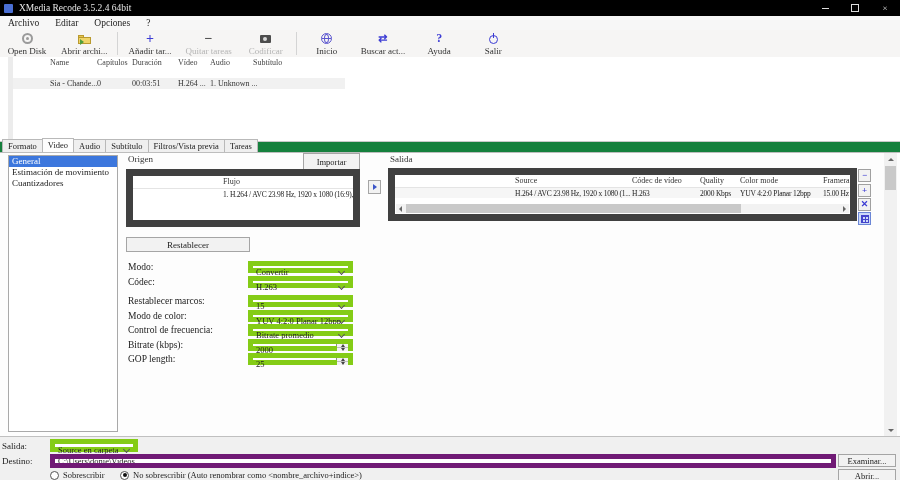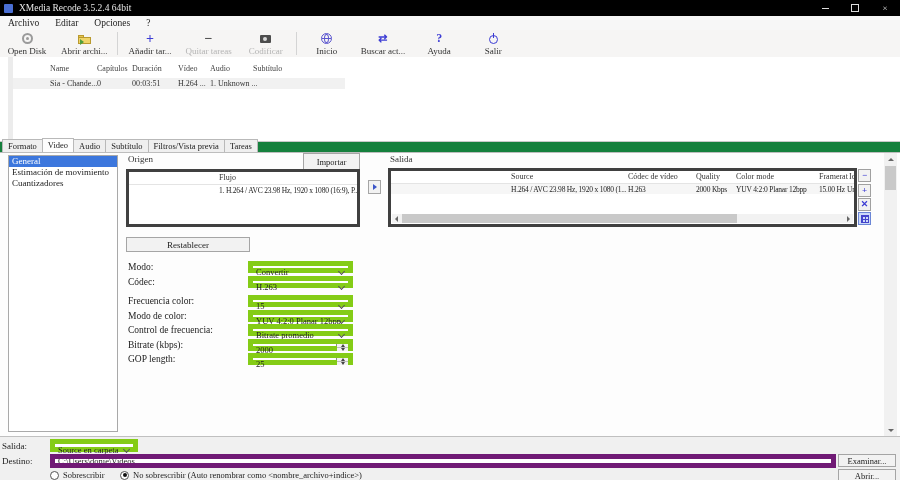--- a/index.html
+++ b/index.html
@@ -41,36 +41,36 @@
   .globe-eq{position:absolute;left:0;top:4px;width:9px;height:1px;background:#5a55cf;}
   .icon-refresh{color:var(--accent);font-size:11px;font-weight:bold;line-height:11px;}
   .icon-question{color:var(--accent);font-size:12px;font-weight:bold;line-height:11px;}
   .icon-power{position:relative;width:11px;height:11px;}
   .pw-ring{position:absolute;left:1px;top:2px;width:9px;height:9px;border:1.5px solid var(--accent);border-radius:50%;box-sizing:border-box;}
   .pw-bar{position:absolute;left:5px;top:0;width:1.5px;height:5px;background:var(--accent);}
   
   .filelist{left:0;top:57px;width:900px;height:84px;background:#ffffff;border-bottom:1px solid #c9c9c9;}
   .fl-gutter{left:8px;top:0;width:5px;height:84px;background:#ececec;}
   .fl-header{left:0;top:1px;width:900px;height:12px;font-size:8px;color:#444;}
-  .fl-header span{position:absolute;top:6px;white-space:nowrap;}
+  .fl-header span{position:absolute;top:0;white-space:nowrap;}
   .fl-row{left:13px;top:13px;width:332px;height:11px;background:#f1f1f1;font-size:8px;color:#333;margin-top:8px;}
   .fl-row span{position:absolute;top:1px;white-space:nowrap;}
   
   .tabsbar{left:0;top:141px;width:900px;height:12px;display:flex;align-items:flex-end;font-size:8.5px;border-bottom:1px solid #bdbdbd;box-sizing:border-box;padding-left:2px;}
   .tab{padding:1px 5px 1px 5px;border:1px solid #b9b9b9;border-bottom:none;background:#efefef;color:#222;margin-right:-1px;height:10px;line-height:10px;white-space:nowrap;}
   .tab.active{background:#fdfdfd;height:11px;line-height:11px;position:relative;z-index:2;}
   
   .panel{left:0;top:153px;width:900px;height:283px;background:#fdfdfd;}
   .sidebar{left:8px;top:2px;width:110px;height:277px;background:#ffffff;border:1px solid #a9a9a9;box-sizing:border-box;font-size:9px;}
   .sb-item{height:11px;line-height:11px;padding-left:3px;white-space:nowrap;overflow:hidden;color:#222;}
   .sb-item.selected{background:var(--selection);color:#ffffff;}
   .sec-label{font-size:9px;color:#333;white-space:nowrap;}
   .btn{background:#f2f2f2;border:1px solid #a5a5a5;box-sizing:border-box;font-size:8.5px;color:#222;display:flex;align-items:center;justify-content:center;white-space:nowrap;}
   
-  .dtable{background:#ffffff;border:3px solid #404040;box-sizing:border-box;overflow:hidden;}
+  .dtable{background:#ffffff;border:7px solid #404040;box-sizing:border-box;overflow:hidden;}
   .dt-head{position:absolute;left:0;top:0;right:0;height:12px;font-size:8px;color:#333;border-bottom:1px solid #e4e4e4;}
   .dt-head span{position:absolute;top:1px;white-space:nowrap;}
   .dt-row{position:absolute;left:0;right:1px;height:10px;font-size:7.5px;color:#222;letter-spacing:-0.2px;}
   .dt-row span{position:absolute;top:1px;white-space:nowrap;overflow:hidden;}
   .hscroll{position:absolute;left:1px;right:1px;bottom:1px;height:9px;background:#f2f2f2;}
   .hs-arrow{position:absolute;top:0;width:9px;height:9px;background:#f2f2f2;display:flex;align-items:center;justify-content:center;}
   .hs-arrow.left{left:0;} .hs-arrow.right{right:0;}
   .hs-arrow.left::before{content:"";border-top:3px solid transparent;border-bottom:3px solid transparent;border-right:3px solid #666;}
   .hs-arrow.right::before{content:"";border-top:3px solid transparent;border-bottom:3px solid transparent;border-left:3px solid #666;}
   .hs-thumb{position:absolute;left:10px;top:0;width:335px;height:9px;background:#c9c9c9;}
@@ -240,21 +240,21 @@
         <span style="left:90px">Flujo</span>
       </div>
       <div class="dt-row" style="top:13px">
         <span style="left:3px;width:84px"> </span>
         <span style="left:90px;width:141px">1. H.264 / AVC  23.98 Hz, 1920 x 1080 (16:9), P...</span>
       </div>
     </div>
     <div class="abs btn move-btn" style="left:368px;top:27px;width:13px;height:14px"></div>
 
     <span class="abs sec-label" style="left:390px;top:1px">Salida</span>
-    <div class="abs dtable" style="left:388px;top:15px;width:469px;height:59px">
+    <div class="abs dtable" style="left:388px;top:15px;width:469px;height:53px">
       <div class="dt-head">
         <span style="left:120px">Source</span>
         <span style="left:237px">Códec de vídeo</span>
         <span style="left:305px">Quality</span>
         <span style="left:345px">Color mode</span>
         <span style="left:428px;width:29px;overflow:hidden">Framerate</span>
         <span style="left:458px;width:9px;overflow:hidden">Idioma</span>
       </div>
       <div class="dt-row" style="top:13px;background:#f6f6f6">
         <span style="left:3px;width:115px"> </span>
@@ -293,21 +293,21 @@
           <span class="sel-val">Convertir</span>
         </div>
     </div>
     <div class="frow" style="top:123px">
       <span class="flabel">Códec:</span>
       <div class="select">
           <span class="sel-val">H.263</span>
         </div>
     </div>
     <div class="frow" style="top:142px">
-      <span class="flabel">Frecuencia color:</span>
+      <span class="flabel">Restablecer marcos:</span>
       <div class="select">
           <span class="sel-val">15</span>
         </div>
     </div>
     <div class="frow" style="top:157px">
       <span class="flabel">Modo de color:</span>
       <div class="select">
           <span class="sel-val">YUV 4:2:0 Planar 12bpp</span>
         </div>
     </div>

